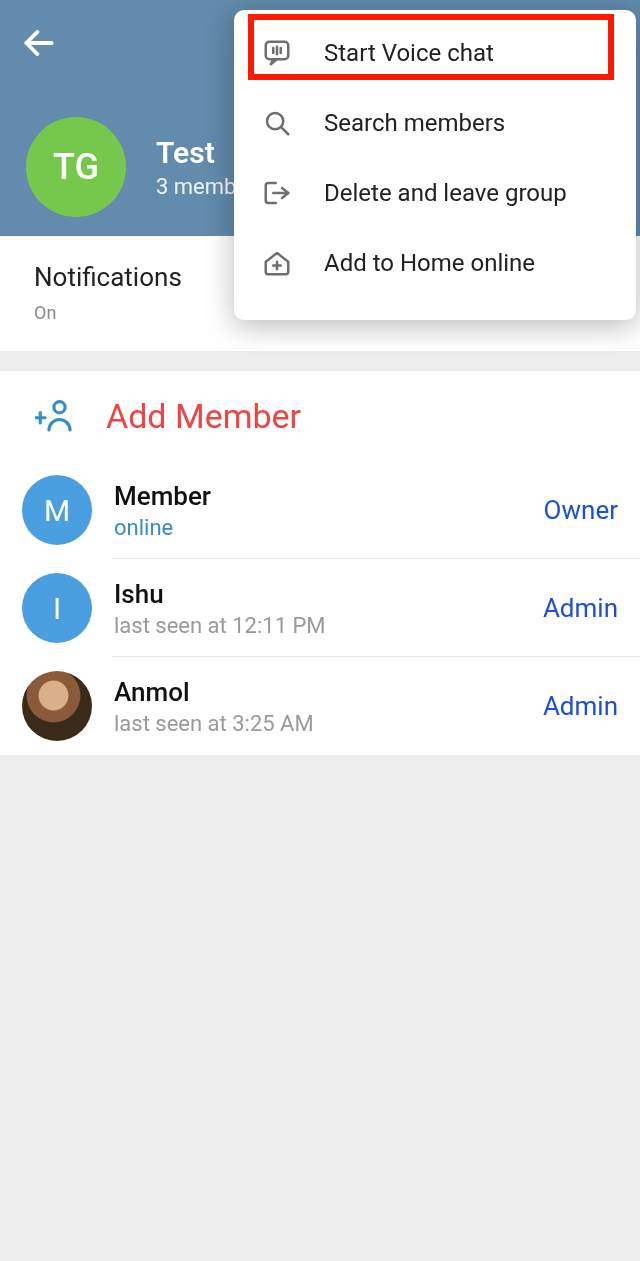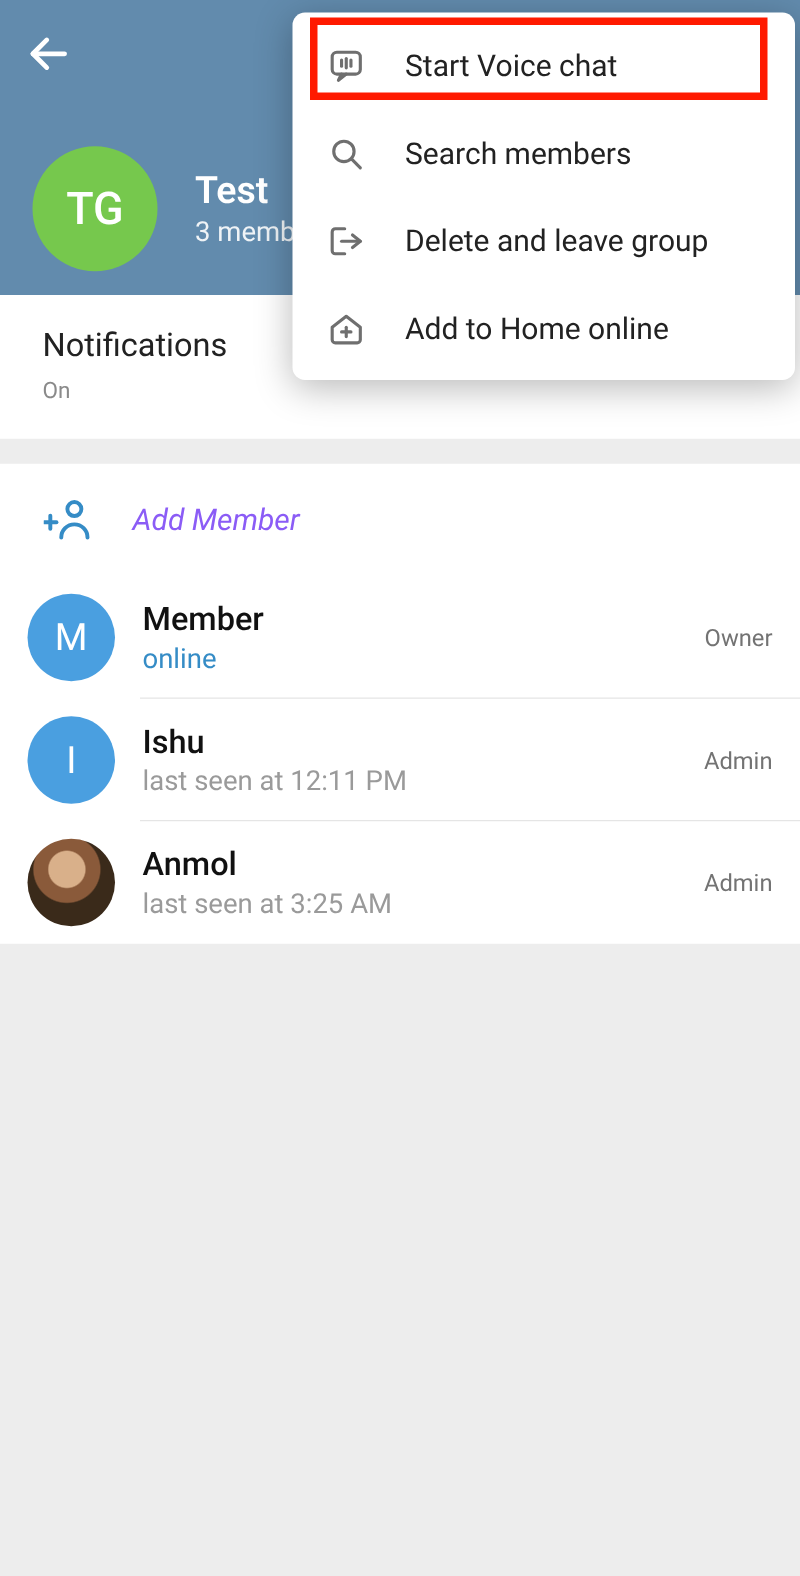--- a/index.html
+++ b/index.html
@@ -82,24 +82,23 @@
     cursor: pointer;
   }
   .add-icon {
     color: #358cc6;
     flex-shrink: 0;
     width: 60px;
     display:flex;
     justify-content:center;
   }
   .add-label {
-    color: #8b5cf6;
-    font-size: 24px;
+    color: #ef4444;
+    font-size: 34px;
     margin-left: 20px;
-    font-style: italic;
   }
   .member-row {
     display: flex;
     align-items: center;
     height: 98px;
     padding: 0 22px;
     position: relative;
   }
   .member-row::after {
     content: "";
@@ -135,33 +134,33 @@
     color: #111;
     font-weight: 500;
   }
   .member-status {
     font-size: 22px;
     color: #9a9a9a;
     margin-top: 4px;
   }
   .member-status.online { color: #358cc6; }
   .member-role {
-    font-size: 19px;
-    color: #737373;
+    font-size: 26px;
+    color: #1d4ed8;
   }
   
   .dropdown {
     position: absolute;
     top: 10px;
     right: 4px;
     width: 402px;
     background: #fff;
     border-radius: 10px;
     box-shadow: 0 6px 30px rgba(0,0,0,0.28);
-    padding: 8px 0 6px;
+    padding: 8px 0 22px;
     z-index: 10;
   }
   .menu-item {
     display: flex;
     align-items: center;
     height: 70px;
     padding: 0 22px;
     cursor: pointer;
   }
   .menu-icon {

